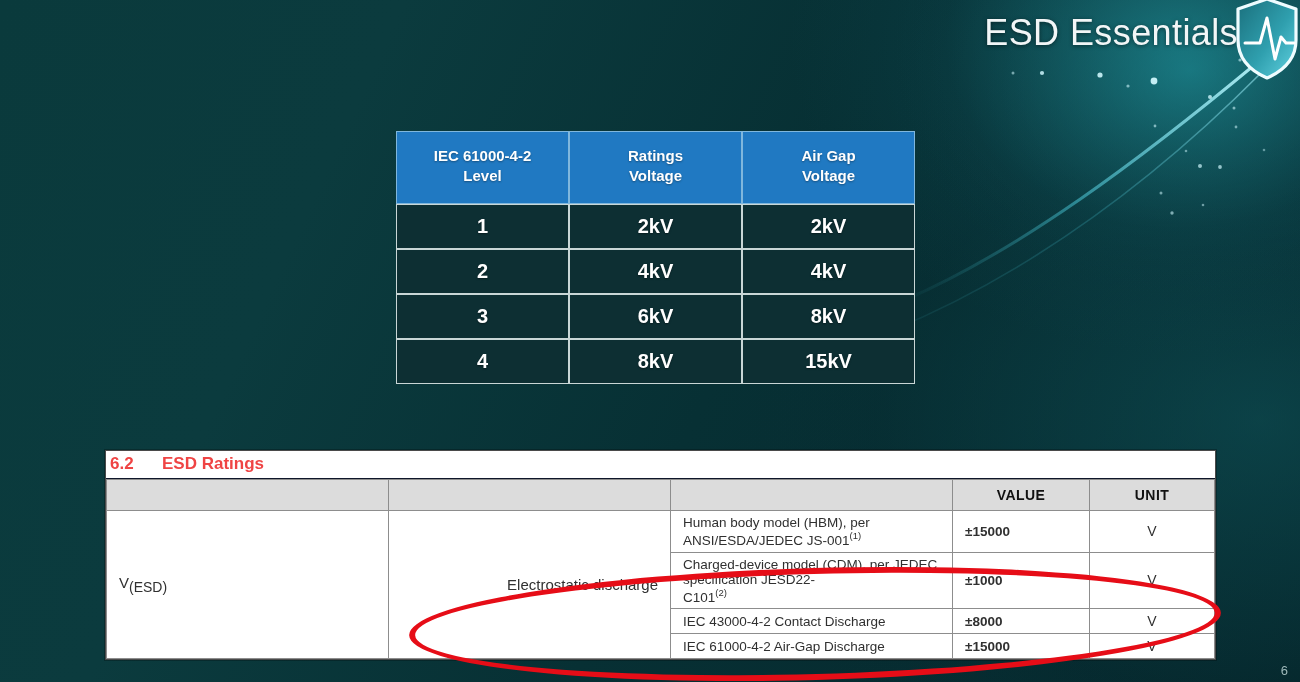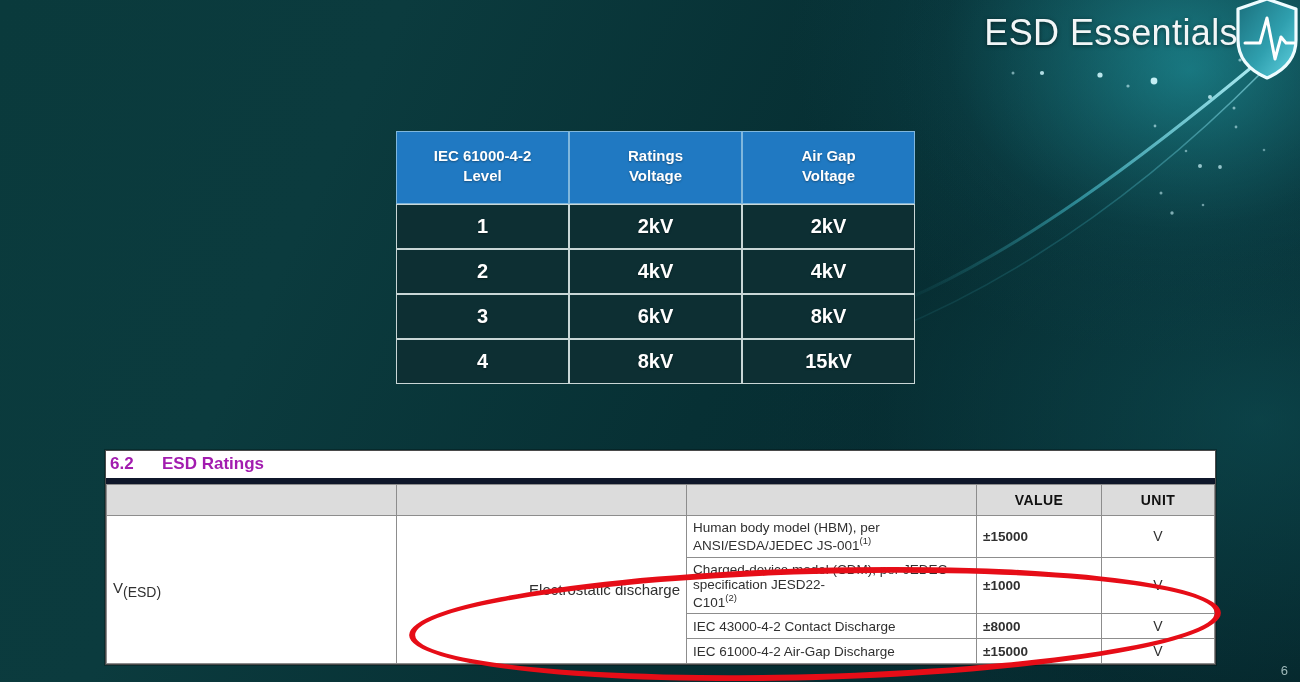--- a/index.html
+++ b/index.html
@@ -55,33 +55,33 @@
     text-shadow:0 1px 2px rgba(0,0,0,.4);
   }
   
   #ds{
     position:absolute;left:105px;top:450px;
     width:1109px;background:#ffffff;
     border:1px solid #4a4a4a;
     box-shadow:0 0 0 1px rgba(0,0,0,.25);
   }
   #ds-head{
-    font-size:17px;font-weight:bold;color:#a21caf;
+    font-size:17px;font-weight:bold;color:#ef4444;
     padding:3px 16px 4px 4px;background:#fff;
-    border-bottom:6px solid #0f172a;
+    border-bottom:1px solid #0f172a;
     white-space:nowrap;
   }
   #ds-head .num{display:inline-block;width:52px;}
   #ds-table{
     width:100%;border-collapse:collapse;table-layout:fixed;
     font-size:13.5px;color:#303030;
   }
   #ds-table td,#ds-table th{
     border:1px solid #8d8d8d;
-    padding:4px 6px;vertical-align:middle;
+    padding:4px 12px;vertical-align:middle;
   }
   #ds-table thead th{
     background:#dcdcdc;color:#111;
     font-size:14px;font-weight:bold;text-align:center;
     letter-spacing:.4px;height:22px;
   }
   .c-sym{width:72px;text-align:left;font-size:15px;}
   .c-desc{width:227px;text-align:right;font-size:15px;}
   .c-cond{text-align:left;}
   .c-val{width:112px;text-align:left;font-weight:bold;font-size:13.5px;}

